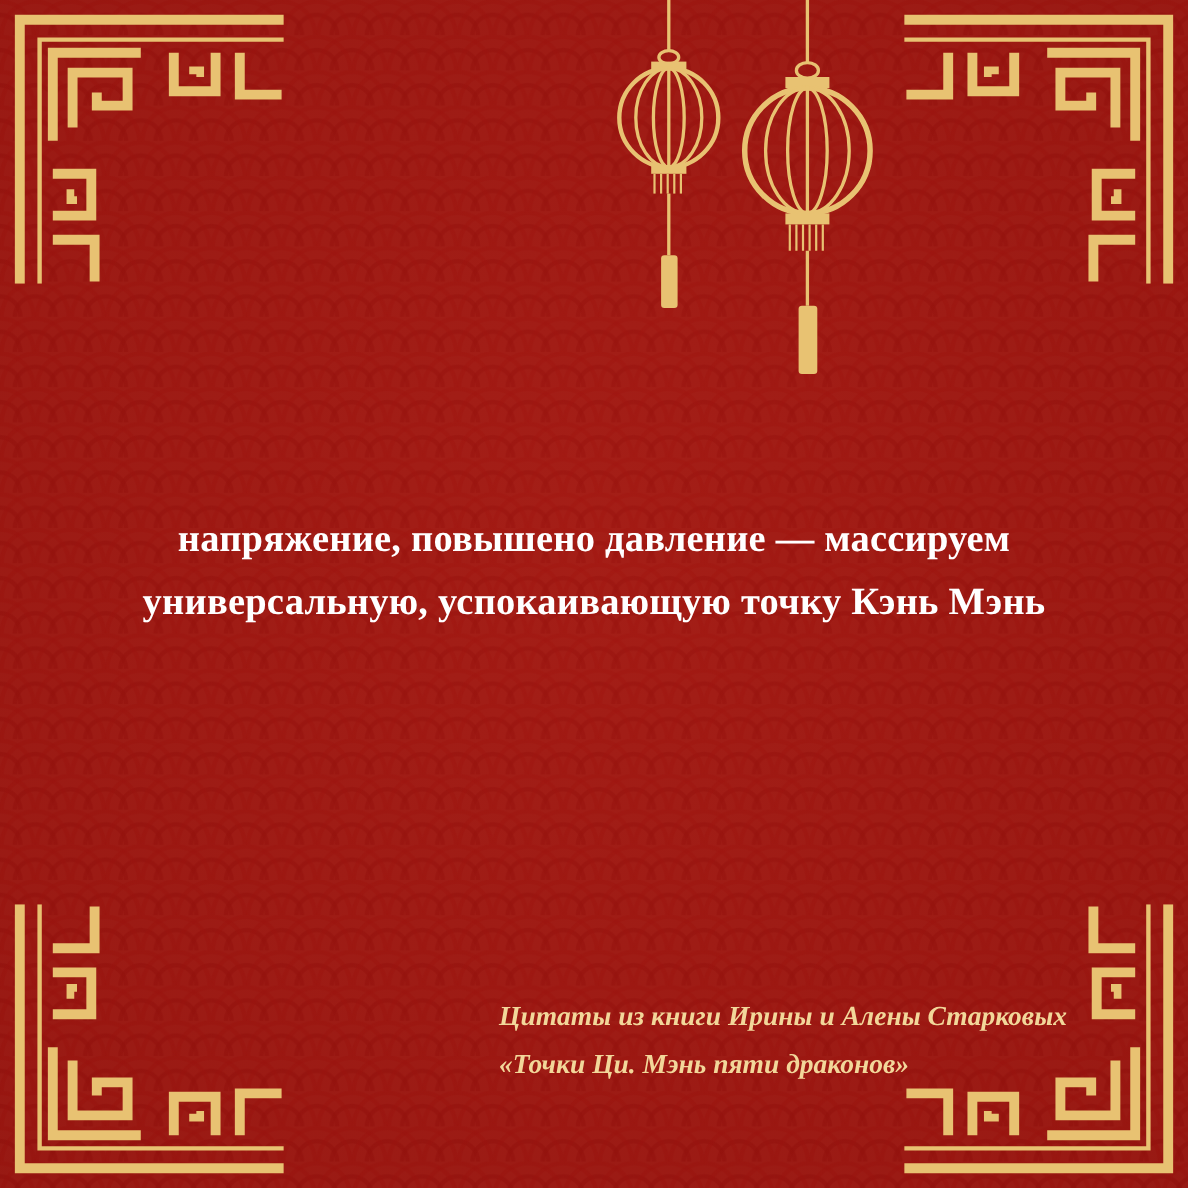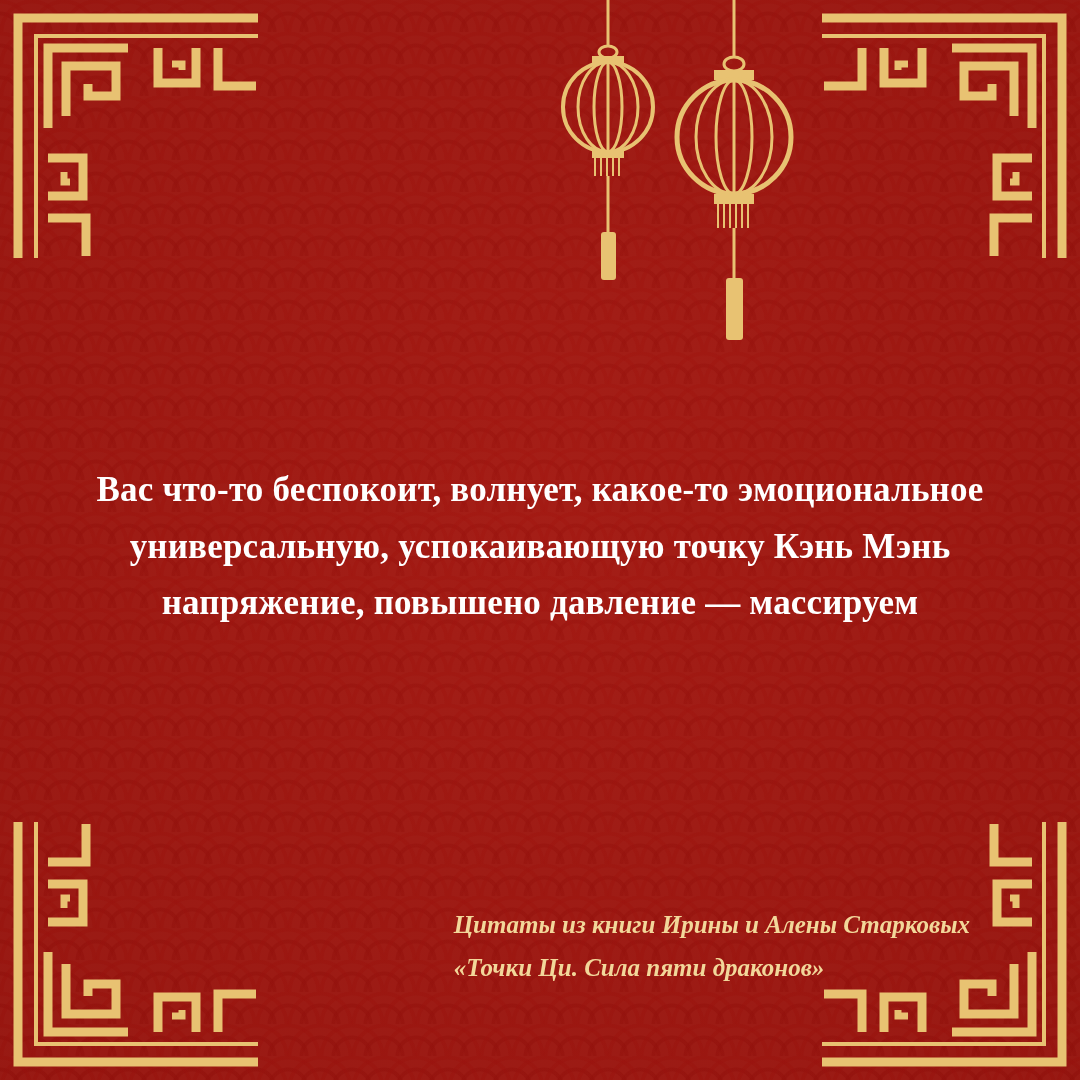--- a/index.html
+++ b/index.html
@@ -186,23 +186,22 @@
       <path d="M150 40 L150 75 L188 75 L188 40" stroke="#E8C272" stroke-width="9"></path>
       <path d="M164 56 L174 56 L174 62" stroke="#E8C272" stroke-width="7"></path>
       <path d="M210 40 L210 78 L248 78" stroke="#E8C272" stroke-width="9"></path>
       <path d="M40 150 L75 150 L75 188 L40 188" stroke="#E8C272" stroke-width="9"></path>
       <path d="M56 164 L56 174 L62 174" stroke="#E8C272" stroke-width="7"></path>
       <path d="M40 210 L78 210 L78 248" stroke="#E8C272" stroke-width="9"></path>
     </svg>
   </div>
 
   <div id="quote">
-    <span class="line">Вас что-то беспокоит, волнует, какое-то эмоциональное</span>
+    <span class="line">напряжение, повышено давление — массируем</span>
     <span class="line">универсальную, успокаивающую точку Кэнь Мэнь</span>
-    <span class="line">напряжение, повышено давление — массируем</span>
   </div>
 
   <div id="attribution">
     <span class="line">Цитаты из книги Ирины и Алены Старковых</span>
-    <span class="line">«Точки Ци. Сила пяти драконов»</span>
+    <span class="line">«Точки Ци. Мэнь пяти драконов»</span>
   </div>
 
 </div>
 
 </body></html>

